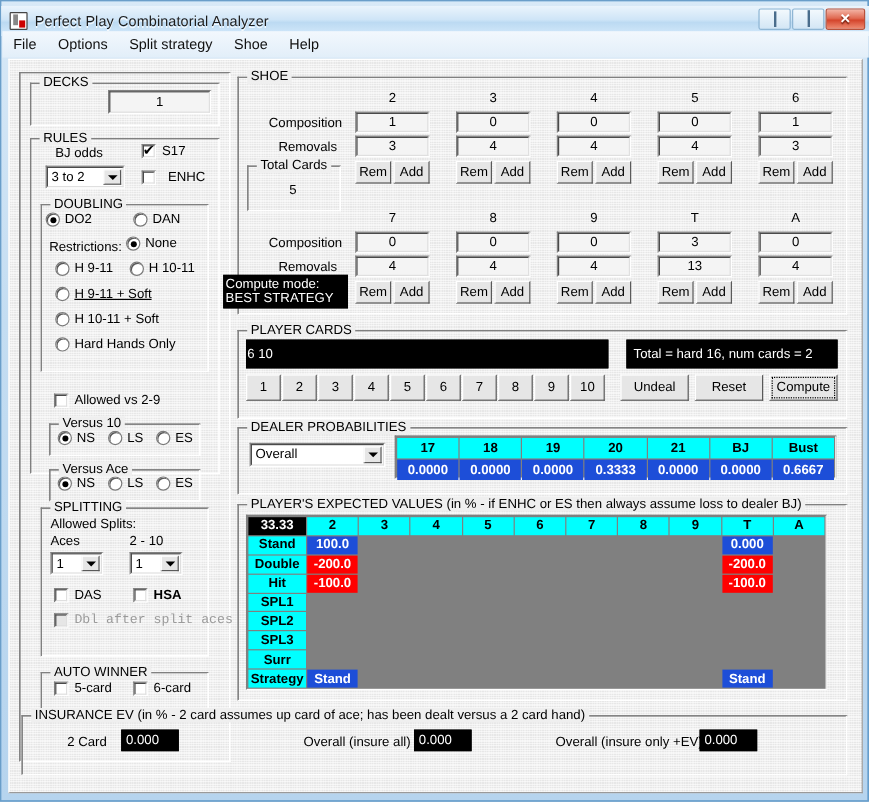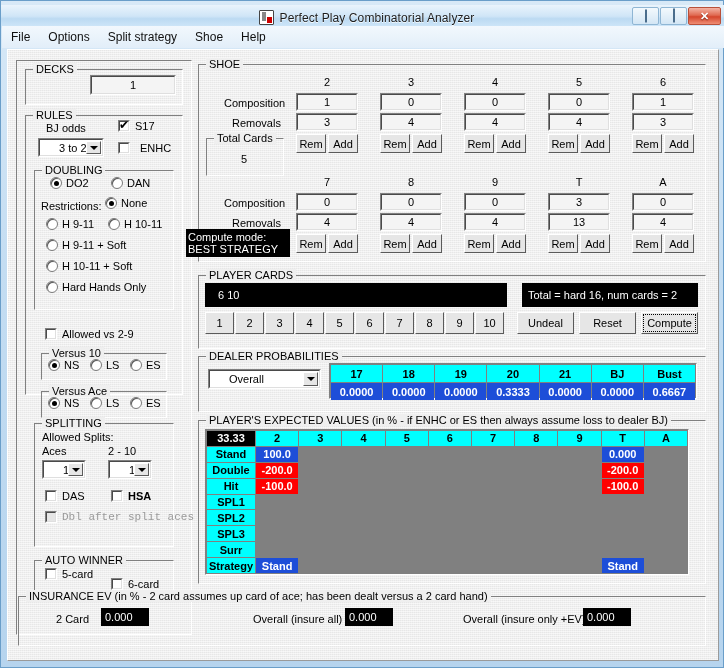--- a/index.html
+++ b/index.html
@@ -14,21 +14,20 @@
   
   #window {
     position:absolute; left:0; top:0; width:724px; height:668px;
     background:linear-gradient(to bottom,#d8e9f7 0%,#c4ddf2 40%,#b6d4ee 100%);
     border:1px solid #6a9ec9;
   }
   #titlebar {
     position:absolute; left:0; top:4px; width:724px; height:25px;
     display:flex; align-items:center;
     background:linear-gradient(to bottom,#eaf4fc 0%,#cfe5f7 45%,#bcdaf2 55%,#d5eafb 100%);
-    justify-content:center;
   }
   #app-icon {
     width:15px; height:15px; margin-left:7px; margin-right:6px;
     background:#fff; border:1px solid #444; border-radius:1px;
     position:relative; flex:0 0 auto;
   }
   #app-icon:after {
     content:""; position:absolute; right:1px; bottom:1px;
     width:5px; height:6px; background:#c00;
   }
@@ -110,21 +109,21 @@
   .btn.focus { outline:1px dotted #000; outline-offset:-3px; }
 
   
   .combo {
     position:absolute; background:#fff;
     border:1px solid #808080; border-right-color:#fff; border-bottom-color:#fff;
     display:flex; align-items:center;
     font-size:11px; color:#000;
   }
   .combo .in { position:absolute; inset:0; border:1px solid #4a4a4a; border-right-color:#dfdfdf; border-bottom-color:#dfdfdf; pointer-events:none; }
-  .combo .cval { padding-left:20px; position:relative; z-index:2; }
+  .combo .cval { padding-left:4px; position:relative; z-index:2; }
   .combo .arrow {
     position:absolute; right:2px; top:2px; bottom:2px; width:15px;
     background:#e6e6e6; border:1px solid #fff; border-right-color:#5a5a5a; border-bottom-color:#5a5a5a;
     display:flex; align-items:center; justify-content:center; z-index:2;
   }
   .arrow .tri { width:0; height:0; border-left:4px solid transparent; border-right:4px solid transparent; border-top:4px solid #000; }
 
   
   .chk { position:absolute; display:flex; align-items:center; gap:5px; font-size:11px; color:#000; white-space:nowrap; }
   .chk .box {
@@ -225,42 +224,42 @@
     </div>
     <div class="chk" style="left:110px; top:92px;gap:10px;">
       <span class="box"></span>
       <span>ENHC</span>
     </div>
 
     <div class="gb" style="left:26px; top:120px; width:140px; height:140px;">
       <span class="inner"></span>
       <span class="lbl">DOUBLING</span>
     </div>
-    <div class="rad on" style="left:42px; top:127px;justify-content:center;">
+    <div class="rad on" style="left:30px; top:127px;justify-content:center;">
       <span class="circ"></span>
       <span>DO2</span>
     </div>
     <div class="rad" style="left:103px; top:127px;">
       <span class="circ"></span>
       <span>DAN</span>
     </div>
     <div class="txt" style="left:33px; top:150px;">Restrictions:</div>
     <div class="rad on" style="left:97px; top:147px;">
       <span class="circ"></span>
       <span>None</span>
     </div>
     <div class="rad" style="left:38px; top:168px;">
       <span class="circ"></span>
       <span>H 9-11</span>
     </div>
     <div class="rad" style="left:100px; top:168px;">
       <span class="circ"></span>
       <span>H 10-11</span>
     </div>
-    <div class="rad" style="left:38px; top:189px;">
+    <div class="rad" style="left:38px; top:189px;text-decoration:underline;">
       <span class="circ"></span>
       <span>H 9-11 + Soft</span>
     </div>
     <div class="rad" style="left:38px; top:210px;">
       <span class="circ"></span>
       <span>H 10-11 + Soft</span>
     </div>
     <div class="rad" style="left:38px; top:231px;">
       <span class="circ"></span>
       <span>Hard Hands Only</span>
@@ -338,21 +337,21 @@
     </div>
 
     <div class="gb" style="left:26px; top:510px; width:140px; height:38px;">
       <span class="inner"></span>
       <span class="lbl">AUTO WINNER</span>
     </div>
     <div class="chk" style="left:37px; top:518px;">
       <span class="box"></span>
       <span>5-card</span>
     </div>
-    <div class="chk" style="left:103px; top:518px;margin-top:10px;">
+    <div class="chk" style="left:103px; top:518px;">
       <span class="box"></span>
       <span>6-card</span>
     </div>
 
     <div class="gb" style="left:190px; top:14px; width:508px; height:198px;">
       <span class="inner"></span>
       <span class="lbl">SHOE</span>
     </div>
 
     <div class="txt" style="left:216px; top:47px;">Composition</div>
@@ -484,21 +483,21 @@
           <span>4</span>
         </div>
         <div class="btn" style="left: 624px; top: 184px; width: 30px; height: 19px;">Rem</div>
         <div class="btn" style="left: 656px; top: 184px; width: 30px; height: 19px;">Add</div>
       </div>
 
     <div class="gb" style="left:190px; top:225px; width:508px; height:74px;">
       <span class="inner"></span>
       <span class="lbl">PLAYER CARDS</span>
     </div>
-    <div class="blk" style="left:197px; top:233px; width:302px; height:24px; padding-left:12px;">
+    <div class="blk" style="left:197px; top:233px; width:302px; height:24px; padding-left:0;">
       <span>6 10</span>
     </div>
     <div class="blk" style="left:514px; top:233px; width:176px; height:24px; padding-left:5px;">
       <span>Total = hard 16, num cards = 2</span>
     </div>
     <div id="card-buttons">
         <div class="btn" style="left: 197px; top: 262px; width: 29px; height: 22px;">1</div>
         <div class="btn" style="left: 227px; top: 262px; width: 29px; height: 22px;">2</div>
         <div class="btn" style="left: 257px; top: 262px; width: 29px; height: 22px;">3</div>
         <div class="btn" style="left: 287px; top: 262px; width: 29px; height: 22px;">4</div>

